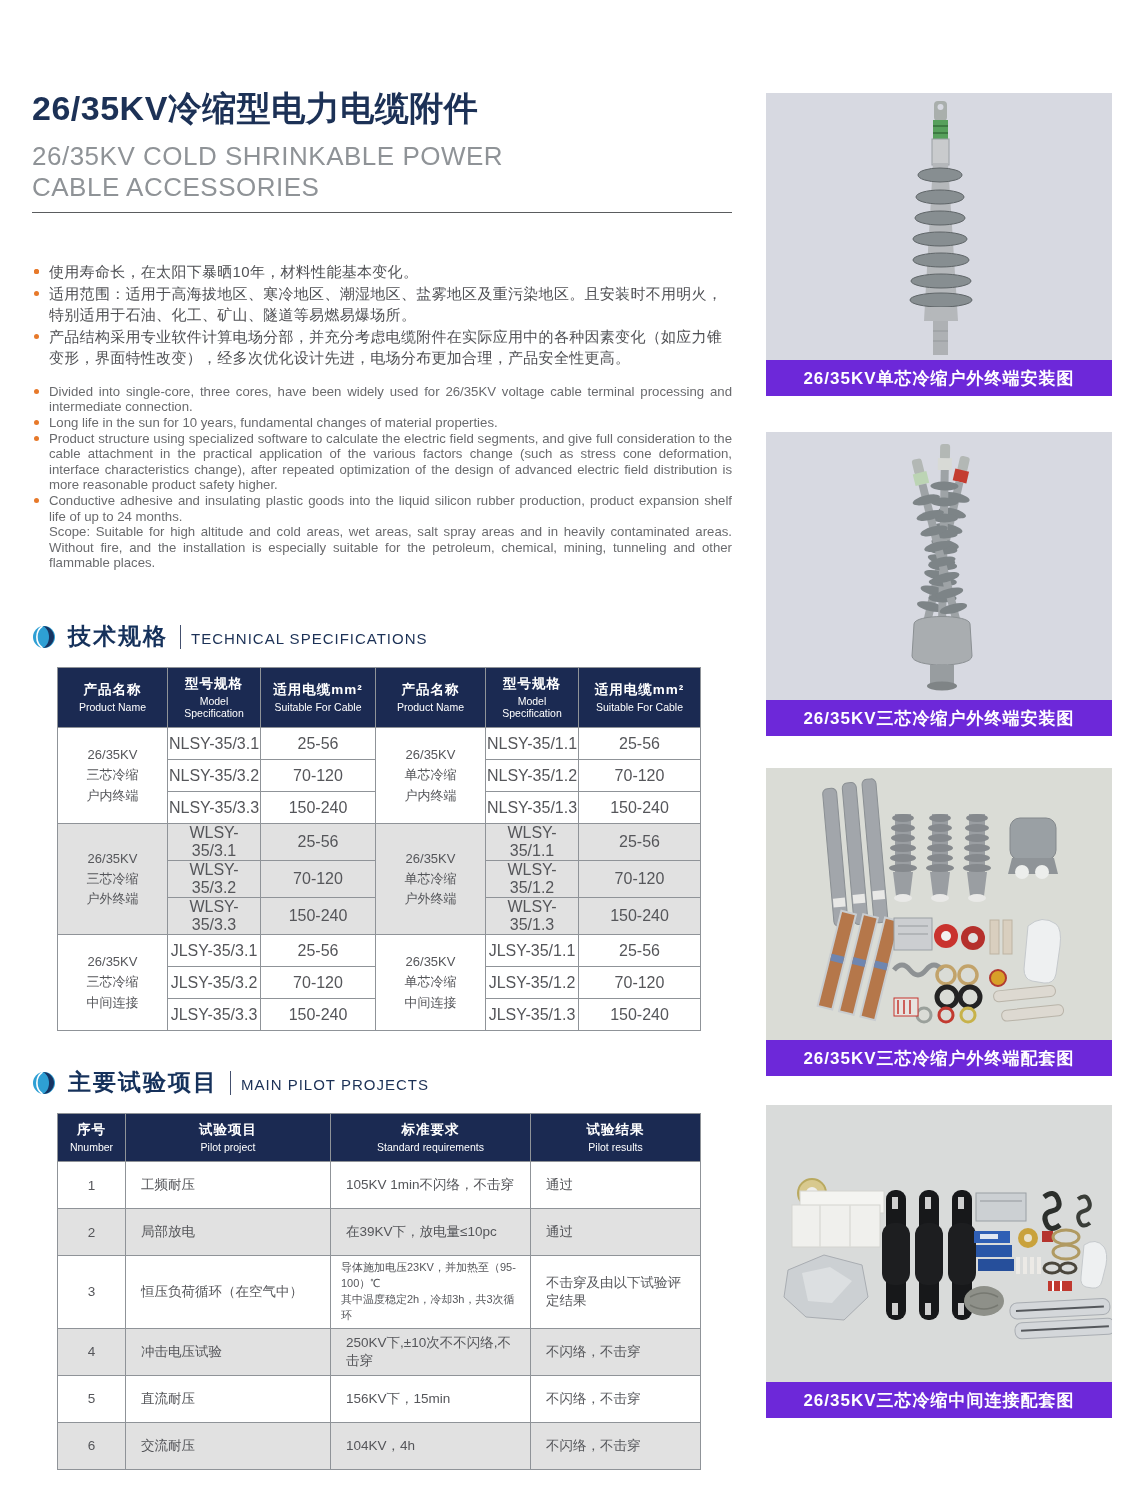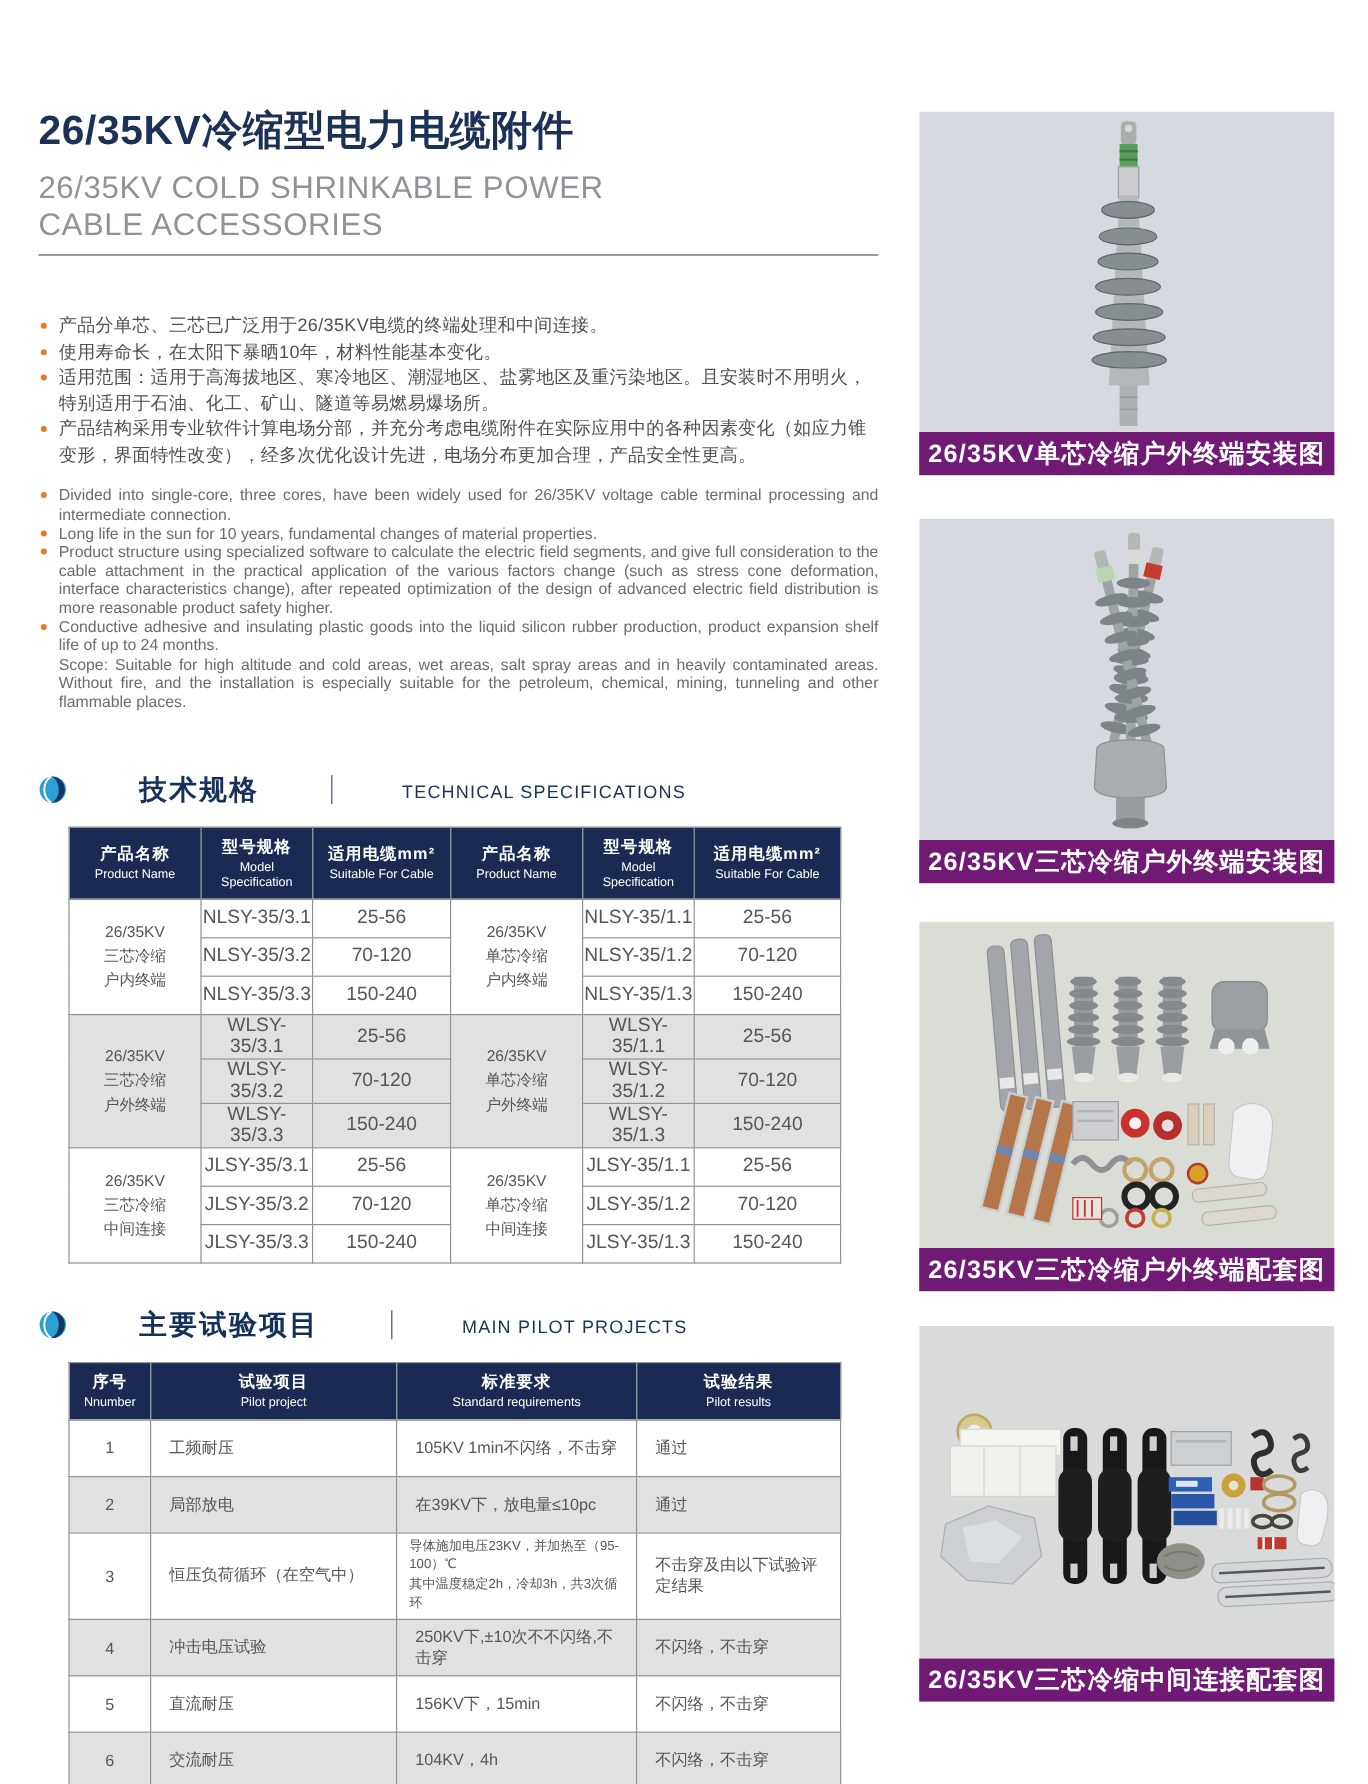--- a/index.html
+++ b/index.html
@@ -14,21 +14,21 @@
 
   ul.features { list-style:none; }
   .features-cn { margin-top:48px; }
   .features-cn li { position:relative; padding-left:17px; font-size:15px; line-height:21.5px; color:#4f5054; letter-spacing:0.3px; }
   .features-en { margin-top:15px; }
   .features-en li { position:relative; padding-left:17px; font-size:13.2px; line-height:15.6px; color:#6a6b6e; text-align:justify; }
   .dot { position:absolute; left:2px; top:8px; width:5px; height:5px; border-radius:50%; background:#e7792a; }
   .features-en .dot { top:5px; }
   .scope-para { padding-left:17px; font-size:13.2px; line-height:15.6px; color:#6a6b6e; text-align:justify; }
 
-  .sec-header { display:flex; align-items:center; margin-top:50px;gap:48px; }
+  .sec-header { display:flex; align-items:center; margin-top:50px; }
   .sec-header.second { margin-top:36px; }
   .sec-icon { width:24px; height:24px; margin-right:12px; flex:0 0 auto; }
   .sec-cn { font-size:23px; font-weight:bold; color:#15315b; letter-spacing:2px; }
   .sec-sep { width:1px; height:24px; background:#44506e; margin:0 10px 0 12px; }
   .sec-en { font-size:15px; color:#1c3156; letter-spacing:1px; padding-top:4px; }
 
   table { border-collapse:collapse; margin-top:15px; margin-left:25px; table-layout:fixed; }
   th, td { border:1px solid #8f9398; text-align:center; vertical-align:middle; }
   thead th { background:#1b2a52; color:#fff; padding:7px 2px 8px; }
   .th-cn { display:block; font-size:13.5px; font-weight:bold; letter-spacing:1px; }
@@ -42,37 +42,37 @@
 
   .pilot-table { width:643px; }
   .pilot-table td { height:47px; font-size:13.5px; color:#55565a; background:#fff; padding:4px 8px; }
   .pilot-table td.lft { text-align:left; padding-left:15px; }
   .pilot-table tr.shade td { background:#e1e1e1; }
   .pilot-table td.small { font-size:11px; line-height:1.45; padding-left:10px; }
 
   
   .card { position:absolute; left:766px; width:346px; }
   .photo { width:346px; display:block; }
-  .caption { height:36px; background:#701a75; display:flex; align-items:center; justify-content:center;
-             color:#fff; font-size:21px; font-weight:bold; letter-spacing:1px; }
+  .caption { height:36px; background:#6d28d9; display:flex; align-items:center; justify-content:center;
+             color:#fff; font-size:17px; font-weight:bold; letter-spacing:1px; }
 </style>
 </head>
 <body>
 
 <div class="page">
 
   <div class="left-col">
 
     <h1 class="page-title">26/35KV冷缩型电力电缆附件</h1>
     <div class="page-subtitle">26/35KV COLD SHRINKABLE POWER
 CABLE ACCESSORIES</div>
     <div class="divider"></div>
 
     <ul class="features features-cn">
-      <li><span class="dot"></span><span>产品分单芯、三芯已广泛用于26/35KV电缆的终端处理和中间连接。</span></li>
+      <li><span class="dot"></span></li>
       <li><span class="dot"></span><span>使用寿命长，在太阳下暴晒10年，材料性能基本变化。</span></li>
       <li><span class="dot"></span><span>适用范围：适用于高海拔地区、寒冷地区、潮湿地区、盐雾地区及重污染地区。且安装时不用明火，特别适用于石油、化工、矿山、隧道等易燃易爆场所。</span></li>
       <li><span class="dot"></span><span>产品结构采用专业软件计算电场分部，并充分考虑电缆附件在实际应用中的各种因素变化（如应力锥变形，界面特性改变），经多次优化设计先进，电场分布更加合理，产品安全性更高。</span></li>
     </ul>
 
     <ul class="features features-en">
       <li><span class="dot"></span><span>Divided into single-core, three cores, have been widely used for 26/35KV voltage cable terminal processing and intermediate connection.</span></li>
       <li><span class="dot"></span><span>Long life in the sun for 10 years, fundamental changes of material properties.</span></li>
       <li><span class="dot"></span><span>Product structure using specialized software to calculate the electric field segments, and give full consideration to the cable attachment in the practical application of the various factors change (such as stress cone deformation, interface characteristics change), after repeated optimization of the design of advanced electric field distribution is more reasonable product safety higher.</span></li>
       <li><span class="dot"></span><span>Conductive adhesive and insulating plastic goods into the liquid silicon rubber production, product expansion shelf life of up to 24 months.</span></li>

